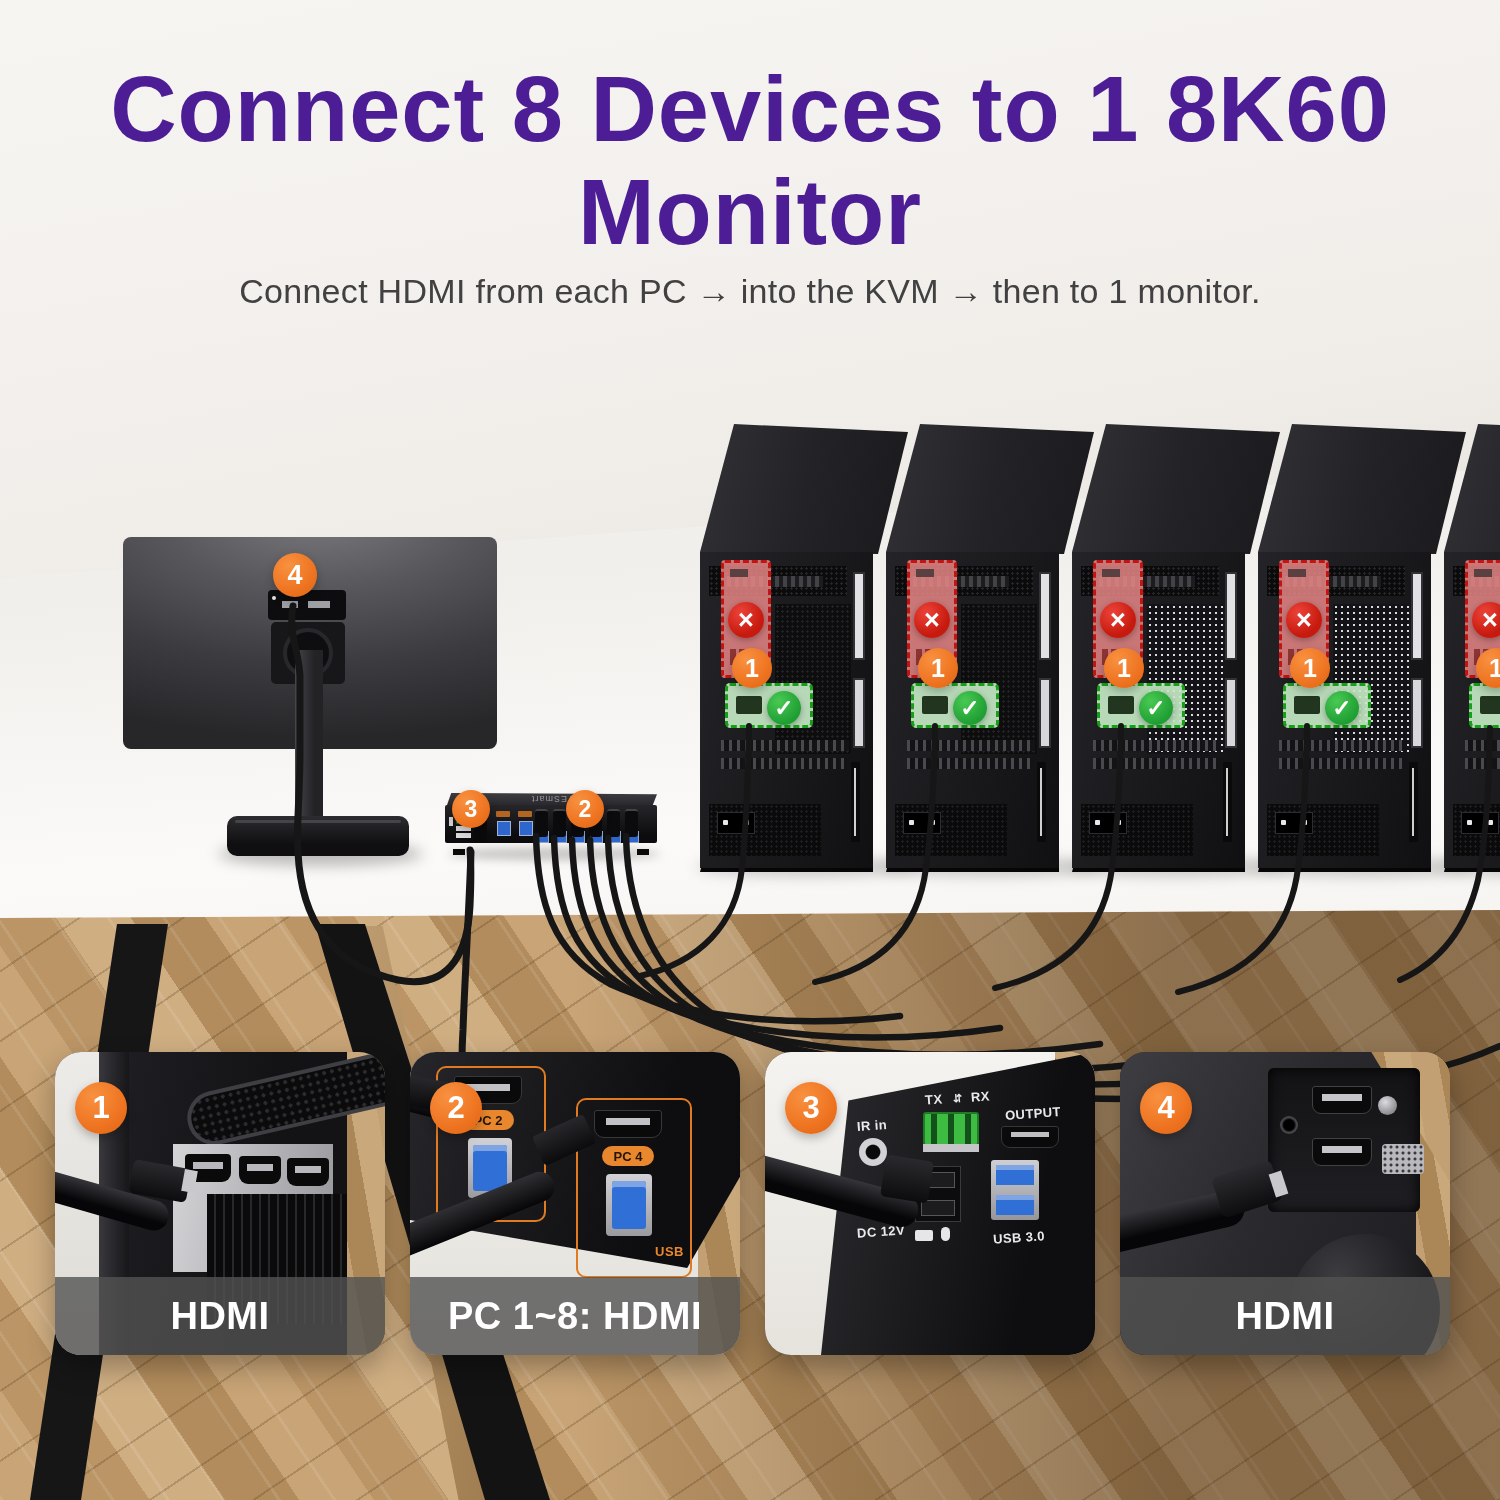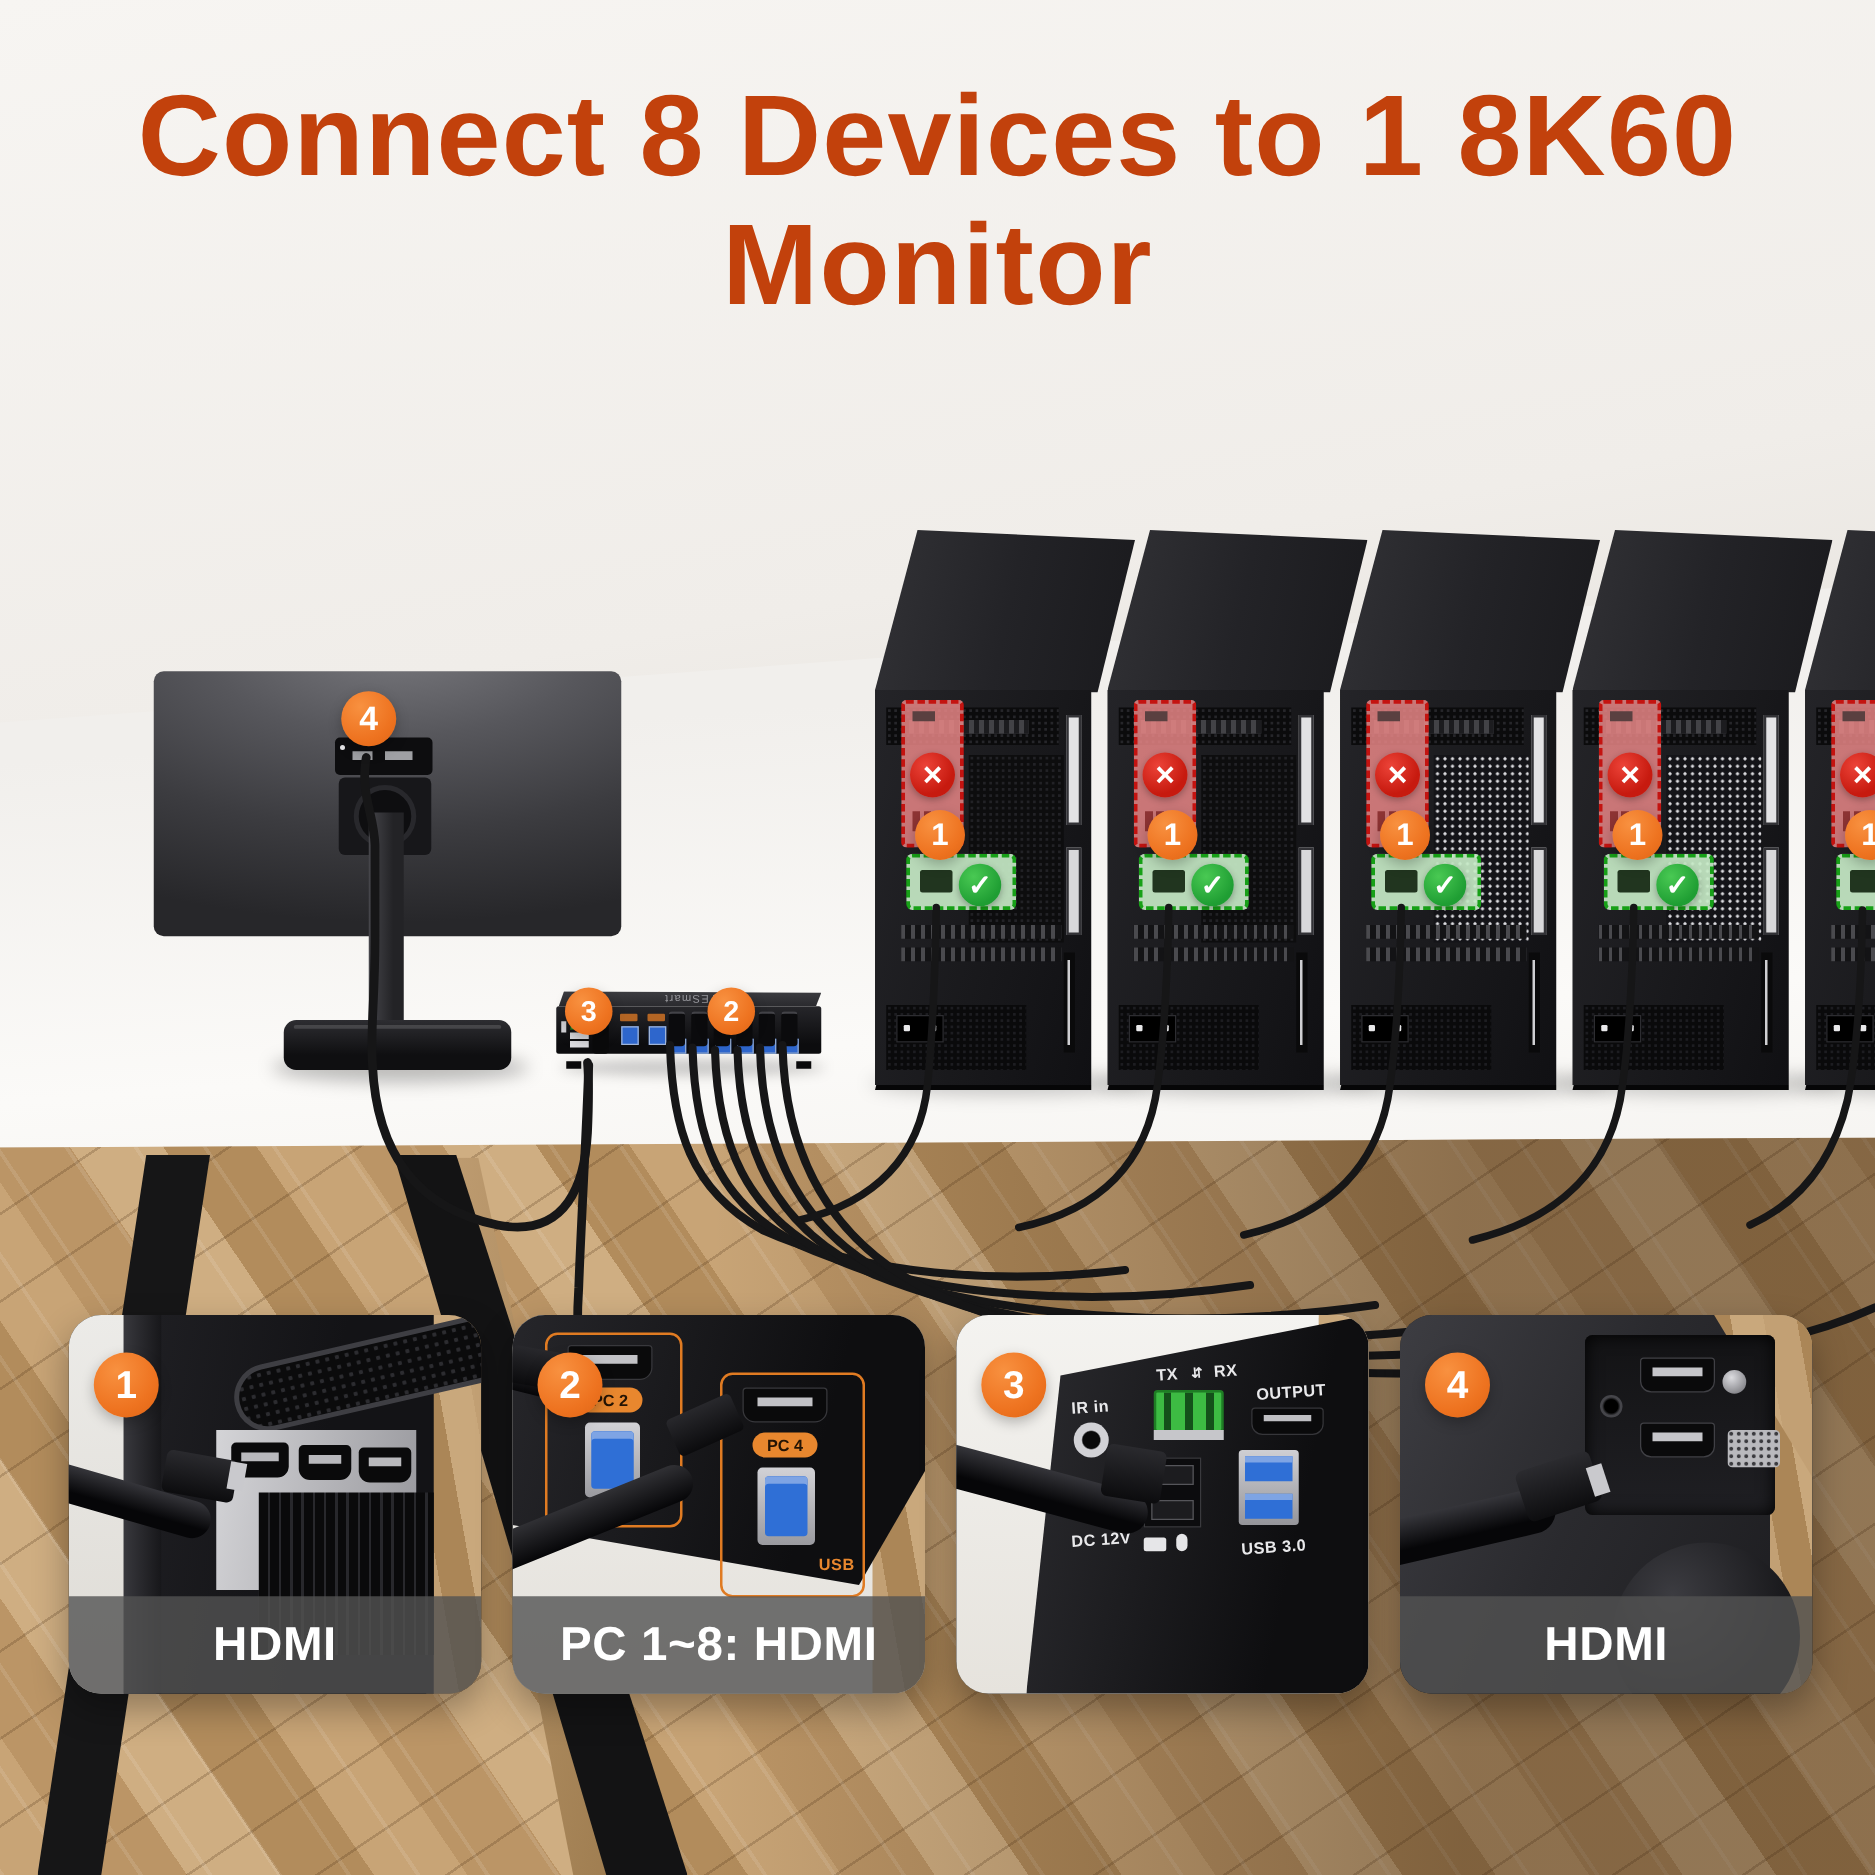--- a/index.html
+++ b/index.html
@@ -26,21 +26,21 @@
   .leg.l-wood{left:318px;top:926px;width:190px;height:574px;
         background:linear-gradient(100deg,#c3a176,#9d7b4e);
         clip-path:polygon(14% 0,34% 0,100% 100%,74% 100%);}
   .leg.l-black1{left:30px;top:924px;width:150px;height:576px;background:#161617;
         clip-path:polygon(58% 0,92% 0,34% 100%,0 100%);}
   .leg.l-black2{left:300px;top:924px;width:250px;height:576px;background:#131314;
         clip-path:polygon(6% 0,26% 0,100% 100%,74% 100%);}
 
   
   .title{position:absolute;left:0;right:0;top:58px;z-index:10;text-align:center;
-         color:#c2410c;font-weight:700;font-size:92px;line-height:1.12;letter-spacing:1px;}
+         color:#4c1d95;font-weight:700;font-size:92px;line-height:1.12;letter-spacing:1px;}
   .subtitle{position:absolute;left:0;right:0;top:272px;z-index:10;text-align:center;
          color:#414141;font-size:34px;letter-spacing:.3px;}
 
   
   .badge{position:absolute;z-index:50;border-radius:50%;color:#fff;font-weight:700;
          display:flex;align-items:center;justify-content:center;
          background:radial-gradient(circle at 35% 28%,#f89140,#ee7320 62%,#df6414);
          box-shadow:0 4px 10px rgba(0,0,0,.25);}
 
   
@@ -282,20 +282,21 @@
   <div class="floor"></div>
   <div class="floor-shade"></div>
   <div class="leg l-wood"></div>
   <div class="leg l-black1"></div>
   <div class="leg l-black2"></div>
 
   <div class="title">
     <div>Connect 8 Devices to 1 8K60</div>
     <div>Monitor</div>
   </div>
+  <div class="subtitle">Connect HDMI from each PC → into the KVM → then to 1 monitor.</div>
 
   <div class="m-shadow"></div>
   <div class="monitor">
     <div class="m-panel"></div>
     <div class="m-conn">
       <span class="dot"></span>
         <i class="s1"></i>
         <i class="s2"></i>
     </div>
     <div class="m-vesa"></div>

